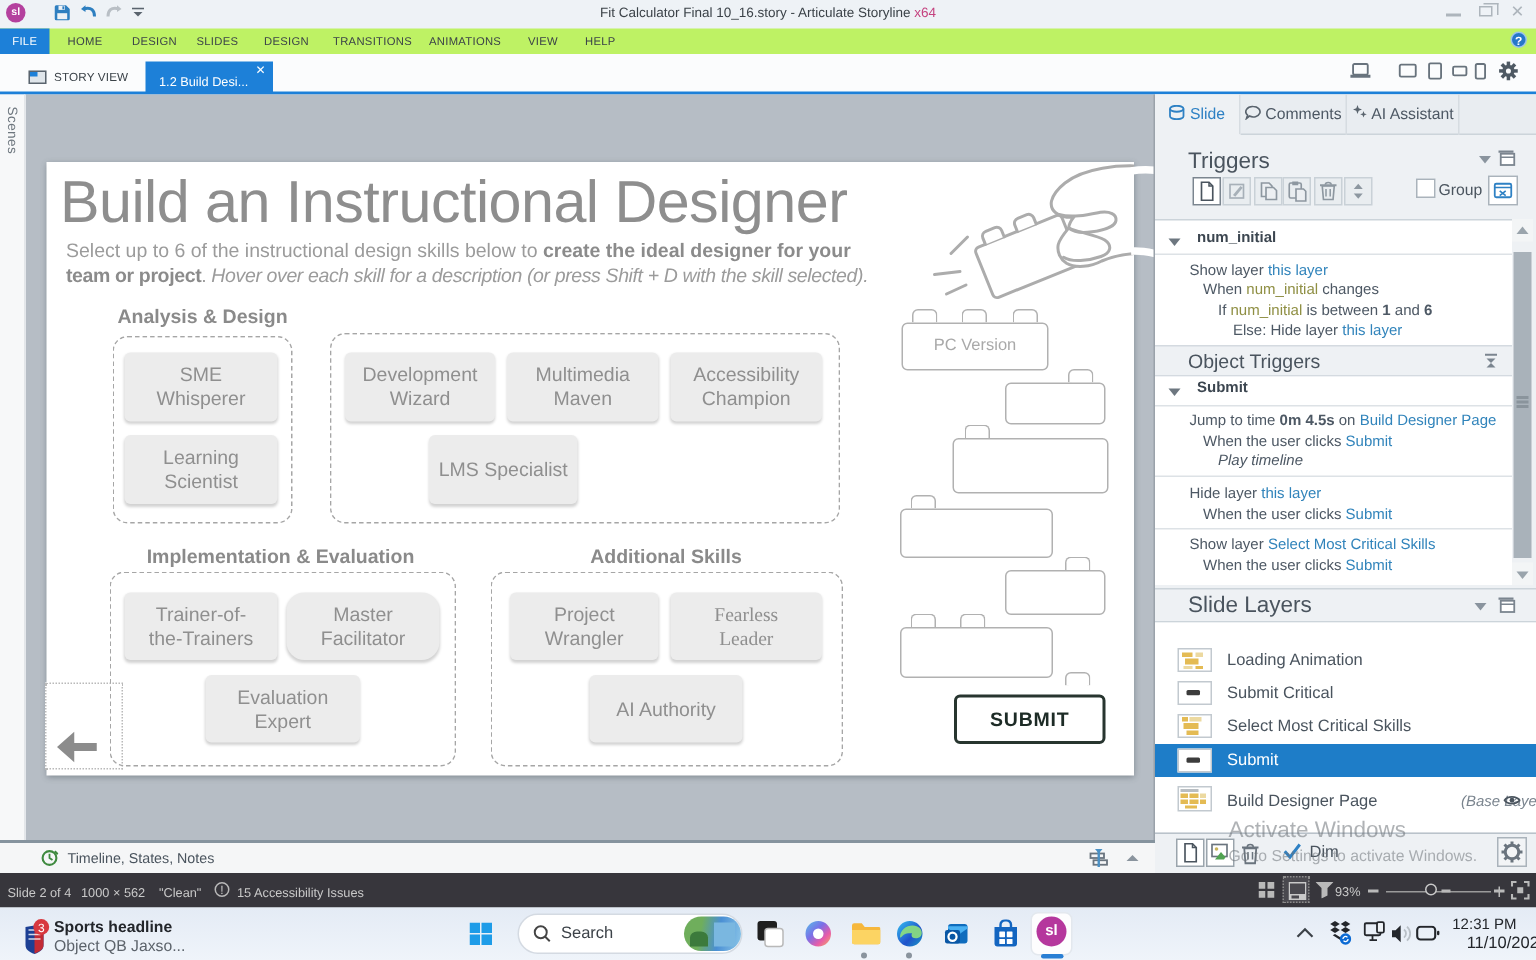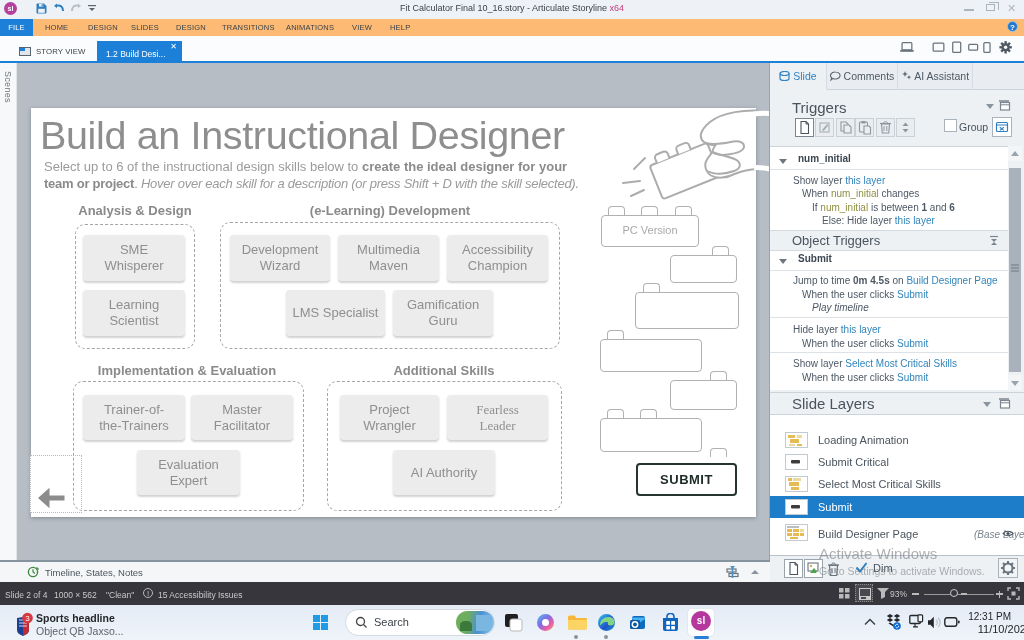--- a/index.html
+++ b/index.html
@@ -15,21 +15,21 @@
 #qat-redo { left:70px; top:3px; }
 #qat-more { left:88px; top:5px; }
 #title-text { left:0; top:3px; width:1024px; text-align:center; font-size:9px; color:#3b4248; }
 #title-text .x64 { color:#c4417e; }
 #win-min  { left:964px; top:9px;  width:10px; height:2px; background:#adb5bc; }
 #win-rest { left:986px; top:4px; width:9px; height:7px; border:1px solid #adb5bc; }
 #win-rest:before { content:""; position:absolute; left:2px; top:-3px; width:9px; height:7px; border:1px solid #adb5bc; border-bottom:none; border-left:none; }
 #win-close { left:1007px; top:3px; width:10px; height:10px; color:#adb5bc; font-size:11px; line-height:10px; }
 
 
-#menurow { left:0; top:19px; width:1024px; height:17px; background:#fdba74; }
+#menurow { left:0; top:19px; width:1024px; height:17px; background:#bef264; }
 .mtab { position:absolute; top:0; height:17px; font-size:7.5px; color:#3b4248; letter-spacing:.2px; line-height:17px; }
 #mtab-file { left:0; width:33px; background:#1d80d8; color:#fff; text-align:center; }
 #help-q { left:1007px; top:21px; width:11px; height:11px; border-radius:50%; background:#2577c9; color:#fff; font-size:8px; font-weight:bold; text-align:center; line-height:11px; border:1px solid #9cc4e8; }
 
 
 #doctabs { left:0; top:36px; width:1024px; height:26px; background:#fbfcfd; }
 #bluebar { left:0; top:61px; width:1024px; height:2px; background:#1d80d8; }
 #sv-icon { left:19px; top:11px; width:12px; height:9px; border:1px solid #5a646e; background:#dfe5ea; }
 #sv-icon:before { content:""; position:absolute; left:0px; top:0px; width:5px; height:3px; background:#1d80d8; }
 #sv-label { left:36px; top:11px; font-size:7.8px; color:#3b4248; letter-spacing:.1px; }
@@ -159,39 +159,37 @@
 </div>
 <div id="bluebar" class="abs"></div>
 
 <div id="canvas" class="abs">
   <div id="slide" class="abs">
     <div id="slide-title" class="abs">Build an Instructional Designer</div>
     <div class="sub" style="top:51px;">Select up to 6 of the instructional design skills below to <b>create the ideal designer for your</b></div>
     <div class="sub" style="top:68px; letter-spacing:-.25px;"><b>team or project</b>. <span class="ital">Hover over each skill for a description (or press Shift + D with the skill selected).</span></div>
 
     <div class="grp-h" style="left:14px; top:95px; width:180px;">Analysis &amp; Design</div>
-    <div class="grp-h" style="left:269px; top:95px; width:180px;">(e-Learning) Development</div>
     <div class="grp-h" style="left:66px; top:255px; width:180px;">Implementation &amp; Evaluation</div>
     <div class="grp-h" style="left:323px; top:255px; width:180px;">Additional Skills</div>
 
     <div id="backsel" class="abs"></div>
     <div class="dash" style="left:44px; top:116px; width:120px; height:125px;"></div>
     <div class="dash" style="left:189px; top:114px; width:340px; height:127px;"></div>
     <div class="dash" style="left:42px; top:273px; width:231px; height:130px;"></div>
     <div class="dash" style="left:296px; top:273px; width:235px; height:130px;"></div>
 
     <div class="skill" style="left:52px; top:127px; width:102px; height:46px;">SME<br>Whisperer</div>
     <div class="skill" style="left:52px; top:182px; width:102px; height:46px;">Learning<br>Scientist</div>
     <div class="skill" style="left:199px; top:127px; width:100px; height:46px;">Development<br>Wizard</div>
     <div class="skill" style="left:307px; top:127px; width:101px; height:46px;">Multimedia<br>Maven</div>
     <div class="skill" style="left:416px; top:127px; width:101px; height:46px;">Accessibility<br>Champion</div>
     <div class="skill" style="left:255px; top:182px; width:99px; height:46px;">LMS Specialist</div>
-    <div class="skill" style="left:362px; top:182px; width:100px; height:46px;">Gamification<br>Guru</div>
     <div class="skill" style="left:52px; top:287px; width:102px; height:45px;">Trainer-of-<br>the-Trainers</div>
-    <div class="skill" style="left:160px; top:287px; width:102px; height:45px;">Master<br>Facilitator</div>
+    <div class="skill" style="left:160px; top:287px; width:102px; height:45px;border-radius:12px;">Master<br>Facilitator</div>
     <div class="skill" style="left:106px; top:342px; width:103px; height:45px;">Evaluation<br>Expert</div>
     <div class="skill" style="left:309px; top:287px; width:99px; height:45px;">Project<br>Wrangler</div>
     <div class="skill" style="left:416px; top:287px; width:101px; height:45px;font-family:Liberation Serif, serif;">Fearless<br>Leader</div>
     <div class="skill" style="left:362px; top:342px; width:102px; height:45px;">AI Authority</div>
 
     <div class="stud" style="left:577px; top:98px; width:17px; height:9px;"></div>
     <div class="stud" style="left:610px; top:98px; width:17px; height:9px;"></div>
     <div class="stud" style="left:644px; top:98px; width:17px; height:9px;"></div>
     <div class="brick" id="pcv" style="left:570px; top:107px; width:98px; height:32px;">PC Version</div>
     <div class="stud" style="left:681px; top:138px; width:17px; height:9px;"></div>

